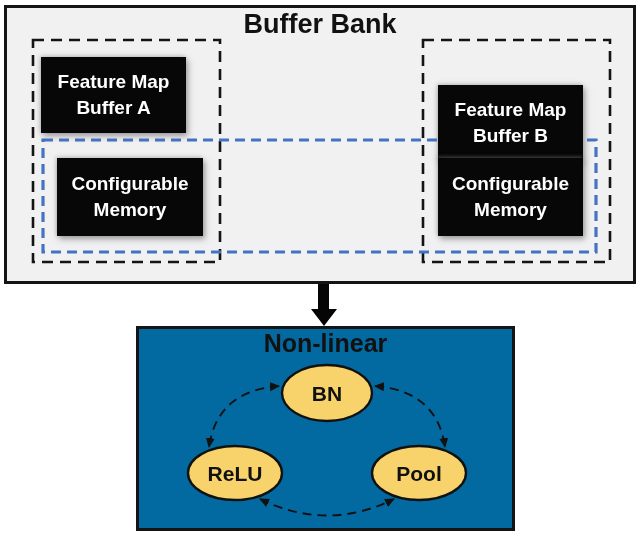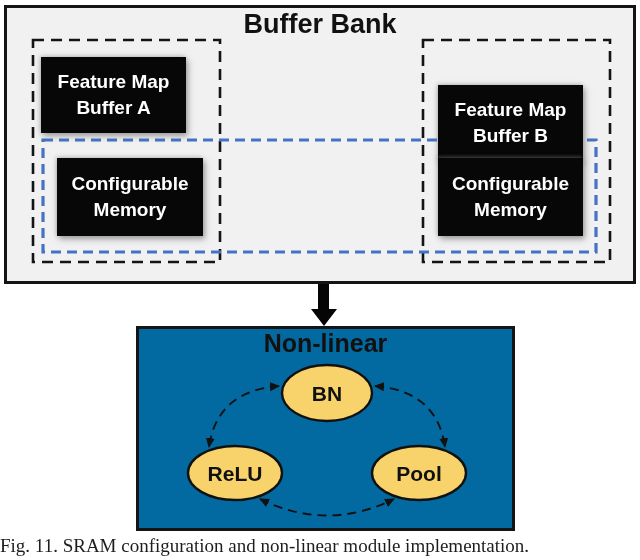--- a/index.html
+++ b/index.html
@@ -130,15 +130,14 @@
       <ellipse class="node" cx="188" cy="64" rx="45" ry="28"></ellipse>
       <ellipse class="node" cx="96" cy="144" rx="47" ry="27"></ellipse>
       <ellipse class="node" cx="280" cy="144" rx="47" ry="27"></ellipse>
 
       <text class="node-label" x="188" y="72">BN</text>
       <text class="node-label" x="96" y="152">ReLU</text>
       <text class="node-label" x="280" y="152">Pool</text>
     </svg>
   </div>
 
-  <div class="caption">Fig. 11. SRAM configuration and non-linear module implementation.</div>
 
 </div>
 
 </body></html>

